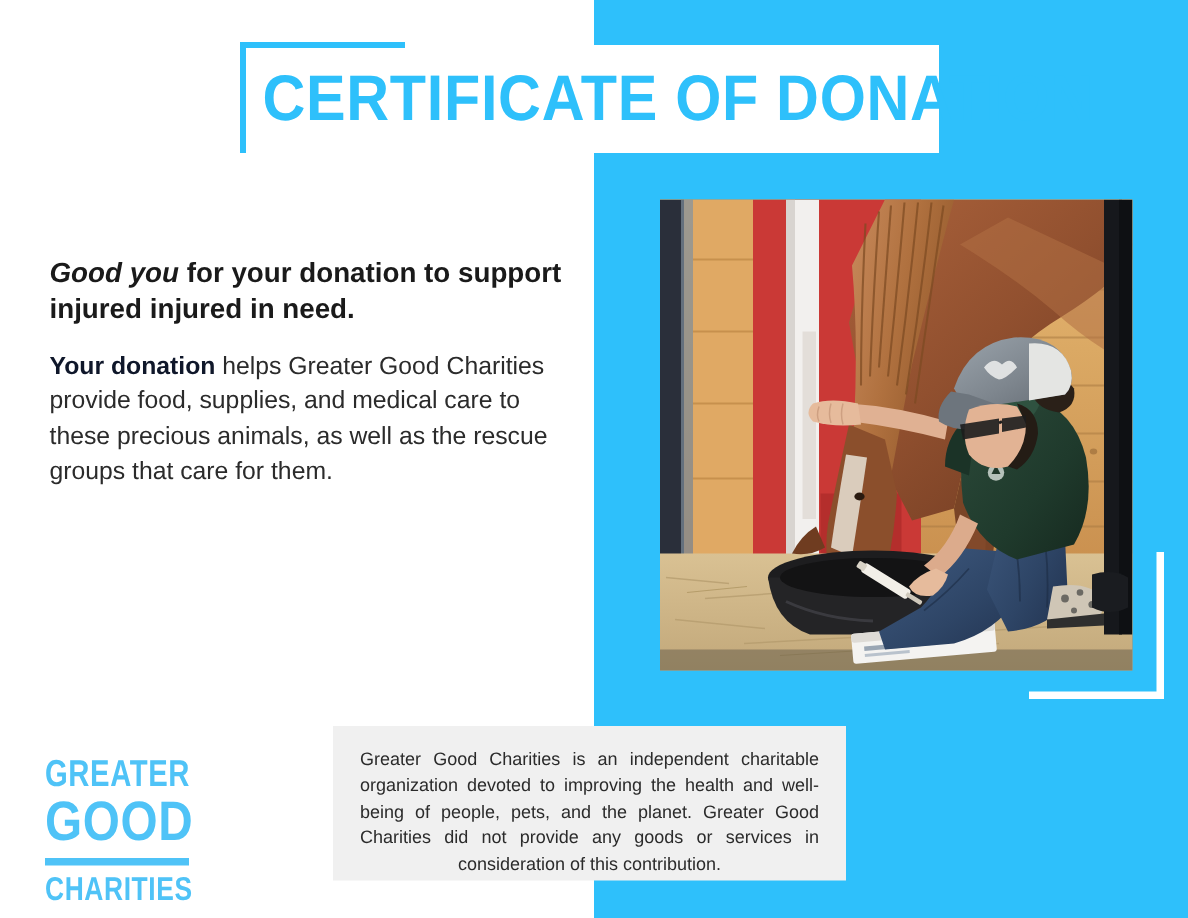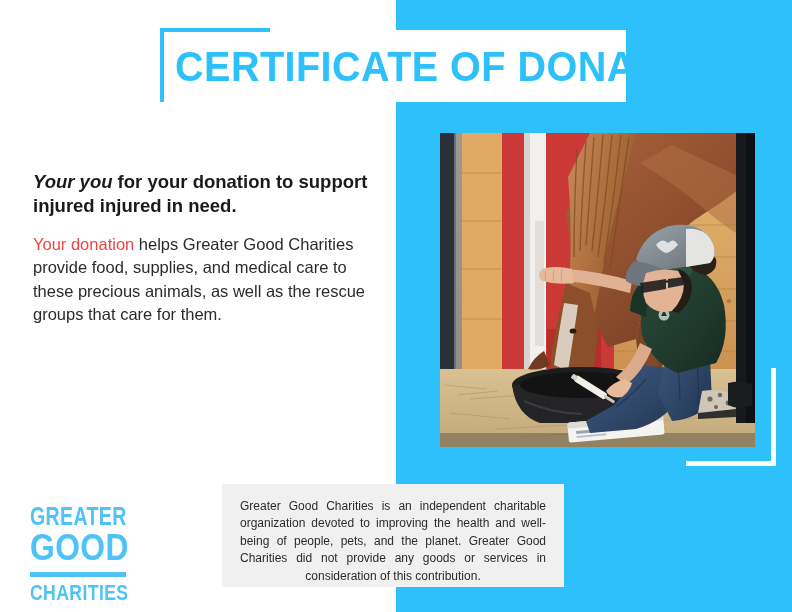--- a/index.html
+++ b/index.html
@@ -44,21 +44,21 @@
   .headline{
     position:absolute; left:33px; top:170px; width:345px;
     font-size:18.5px; font-weight:700; line-height:1.28; color:#1a1a1a;
   }
   .headline .thx{ font-style:italic; }
 
   .body-copy{
     position:absolute; left:33px; top:233px; width:350px;
     font-size:16.5px; font-weight:400; line-height:1.42; color:#2b2b2b;
   }
-  .body-copy .accent{ color:#ef4444; font-weight:400;margin-top:36px; }
+  .body-copy .accent{ color:#0f172a; font-weight:700;margin-top:36px; }
 
   
   .logo{
     position:absolute; left:30px; top:504px; width:108px;
   }
   .logo-line{
     color:#4fc3f7;
     font-weight:700;
     font-family:"Liberation Sans Narrow","Liberation Sans",sans-serif;
     line-height:0.96;
@@ -315,21 +315,21 @@
     <line x1="226" y1="149" x2="228" y2="148" stroke="#1d1d1d" stroke-width="2"></line>
 
     <rect x="296" y="0" width="12" height="290" fill="#16181c"></rect>
     <rect x="306" y="0" width="9" height="290" fill="#0e1013"></rect>
     <path d="M288 250 Q302 246 312 252 L312 272 Q300 278 288 272 Z" fill="#1a1c20"></path>
   </svg>
 </div>
 <div class="photo-bracket"></div>
 
 <div class="headline">
-  <span class="thx">Your you</span><span> for your donation to support injured injured in need.</span>
+  <span class="thx">Good you</span><span> for your donation to support injured injured in need.</span>
 </div>
 
 <div class="body-copy">
   <span class="accent">Your donation</span><span> helps Greater Good Charities provide food, supplies, and medical care to these precious animals, as well as the rescue groups that care for them.</span>
 </div>
 
 <div class="logo">
   <div class="logo-line logo-greater">GREATER</div>
   <div class="logo-line logo-good">GOOD</div>
   <div class="logo-bar"></div>

